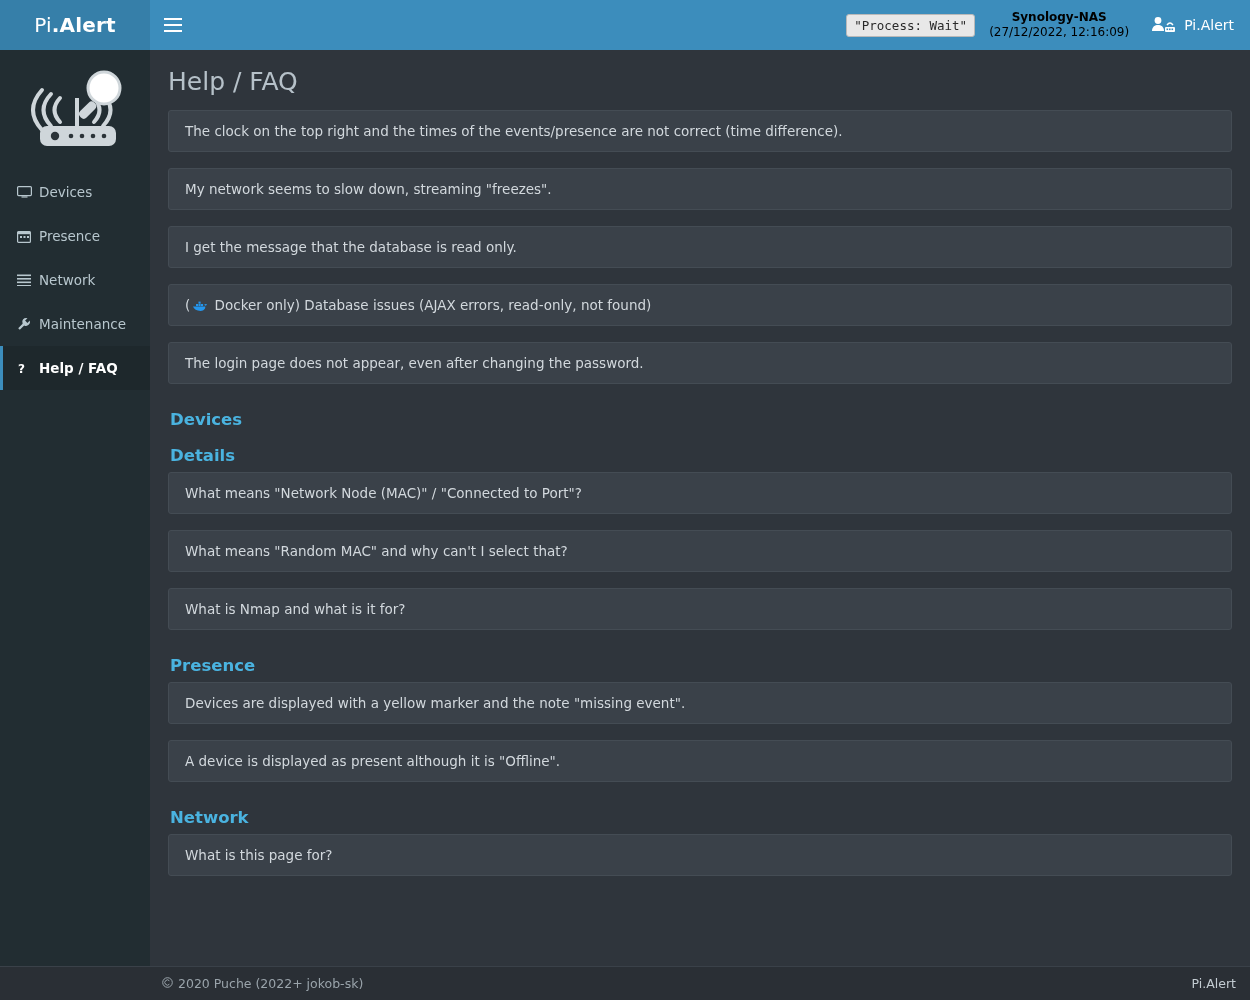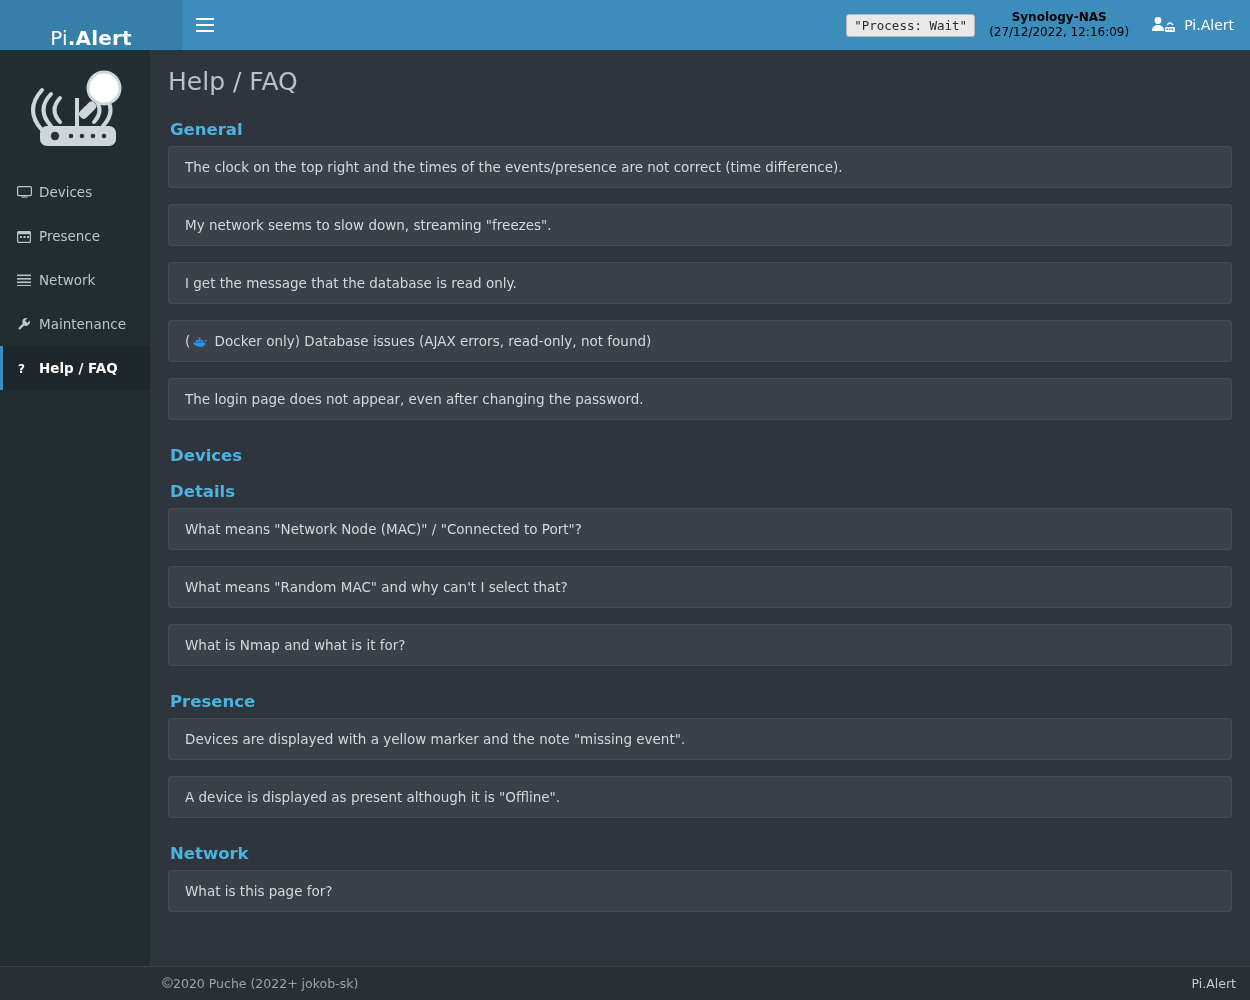--- a/index.html
+++ b/index.html
@@ -7,22 +7,22 @@
     width: 1250px; height: 1000px;
     background: #2f353c;
     font-family: "DejaVu Sans", "Liberation Sans", sans-serif;
     overflow: hidden;
   }
   #app { position: relative; width: 1250px; height: 1000px; display: flex; flex-direction: column; }
 
   
   .topbar { height: 50px; display: flex; align-items: stretch; flex: 0 0 50px; }
   .brand {
-    width: 182px; background: #367fa9; color: #fff;
-    display: flex; align-items: flex-end; justify-content: center;
+    width: 150px; background: #367fa9; color: #fff;
+    display: flex; align-items: center; justify-content: center;
     font-size: 20px; letter-spacing: .2px;
   }
   .brand .light { font-weight: 400; }
   .brand .bold { font-weight: 700; }
   .topbar-main {
     flex: 1; background: #3c8dbc; display: flex; align-items: center;
     padding: 0 10px 0 0; position: relative;
   }
   .hamburger {
     width: 46px; height: 50px; display: flex; align-items: center; justify-content: center;
@@ -80,21 +80,21 @@
     display: inline-block; width: 16px; height: 13px; vertical-align: -2px; margin: 0 2px;
   }
 
   
   .footer {
     height: 34px; flex: 0 0 34px; background: #2a2f35; border-top: 1px solid #3a4149;
     display: flex; align-items: center; justify-content: space-between;
     padding: 0 14px 0 162px; color: #9aa4ab; font-size: 12.5px;
   }
   .footer .right { color: #c3ccd2; }
-  .footer-left { display: flex; align-items: center; }
+  .footer-left { display: flex; align-items: center; gap: 5px; }
 </style>
 </head>
 <body>
 
 <div id="app">
 
   <div class="topbar">
     <div class="brand">
       <span class="light">Pi</span>
         <span class="bold">.Alert</span>
@@ -205,21 +205,20 @@
               </svg>
           </span>
           <span>Help / FAQ</span>
         </li>
       </ul>
     </div>
 
     <div class="content">
       <h1 class="page-title">Help / FAQ</h1>
 
-      <div class="section-title">General</div>
       <div class="faq-item">The clock on the top right and the times of the events/presence are not correct (time difference).</div>
       <div class="faq-item">My network seems to slow down, streaming "freezes".</div>
       <div class="faq-item">I get the message that the database is read only.</div>
       <div class="faq-item">
         <span>(</span><span class="docker-badge"><svg width="16" height="13" viewBox="0 0 16 13" aria-hidden="true">
               <g fill="#2496ed">
                 <rect x="4" y="5" width="2.1" height="2.1"></rect>
                 <rect x="6.5" y="5" width="2.1" height="2.1"></rect>
                 <rect x="9" y="5" width="2.1" height="2.1"></rect>
                 <rect x="6.5" y="2.6" width="2.1" height="2.1"></rect>

